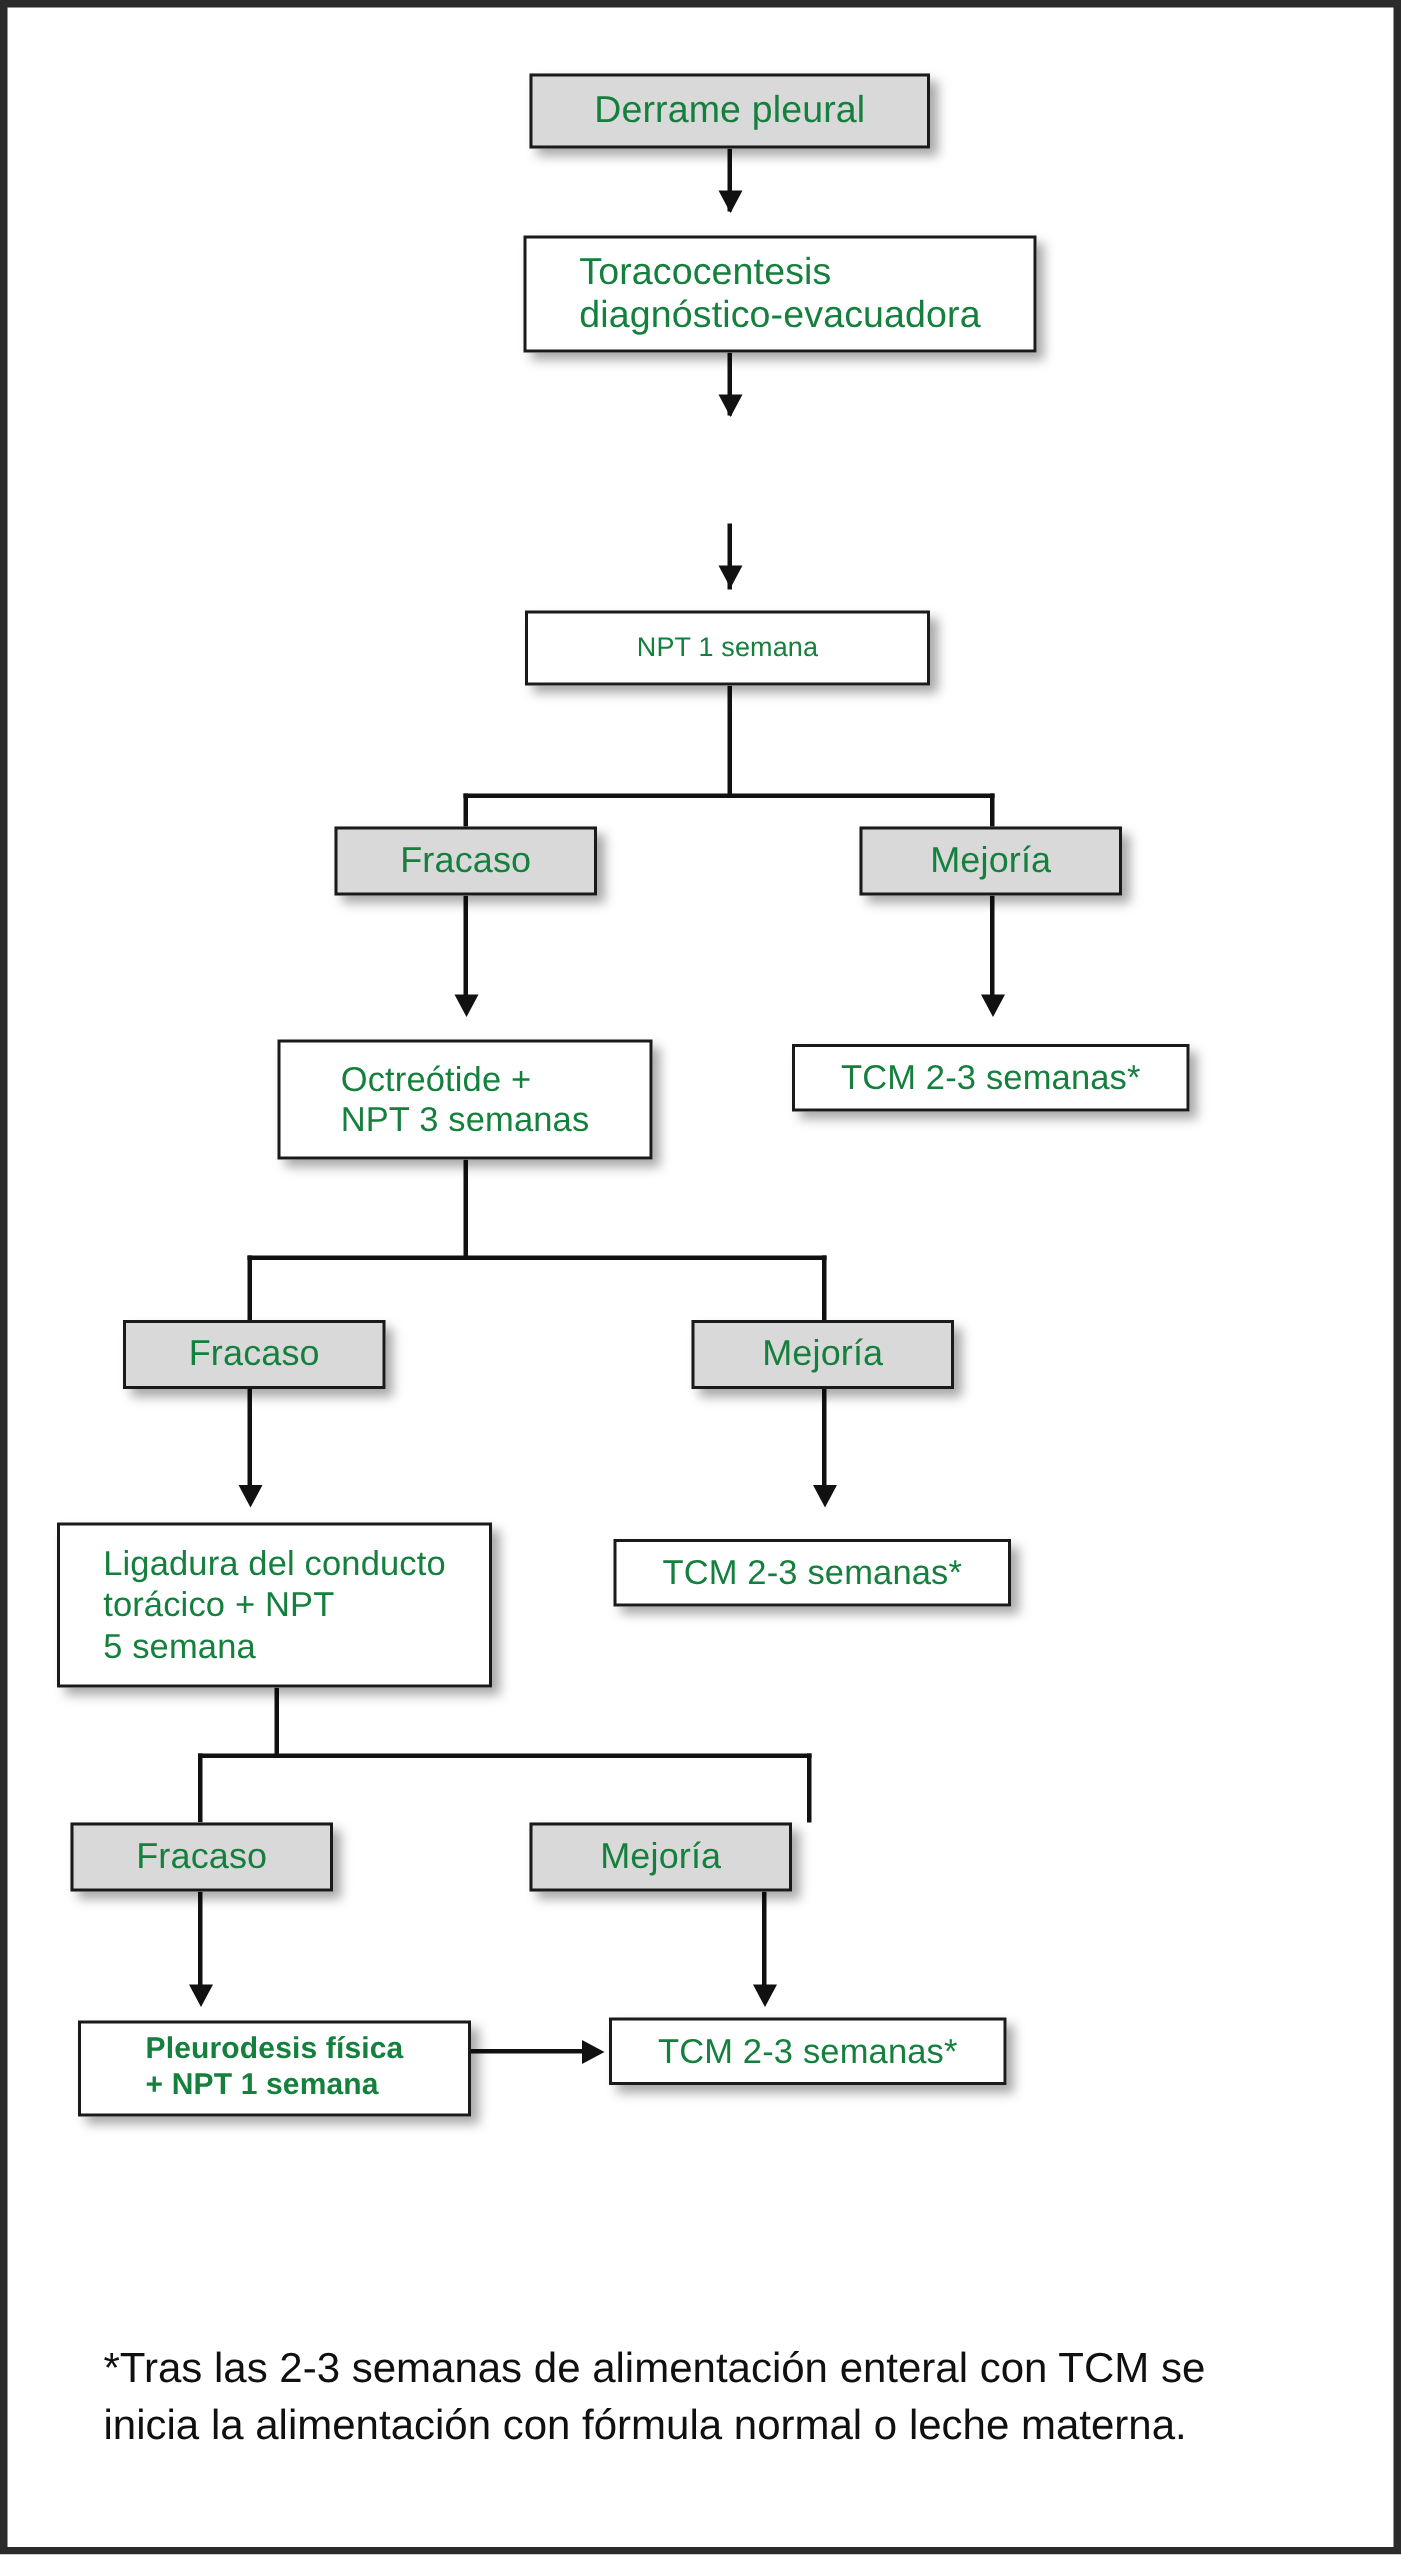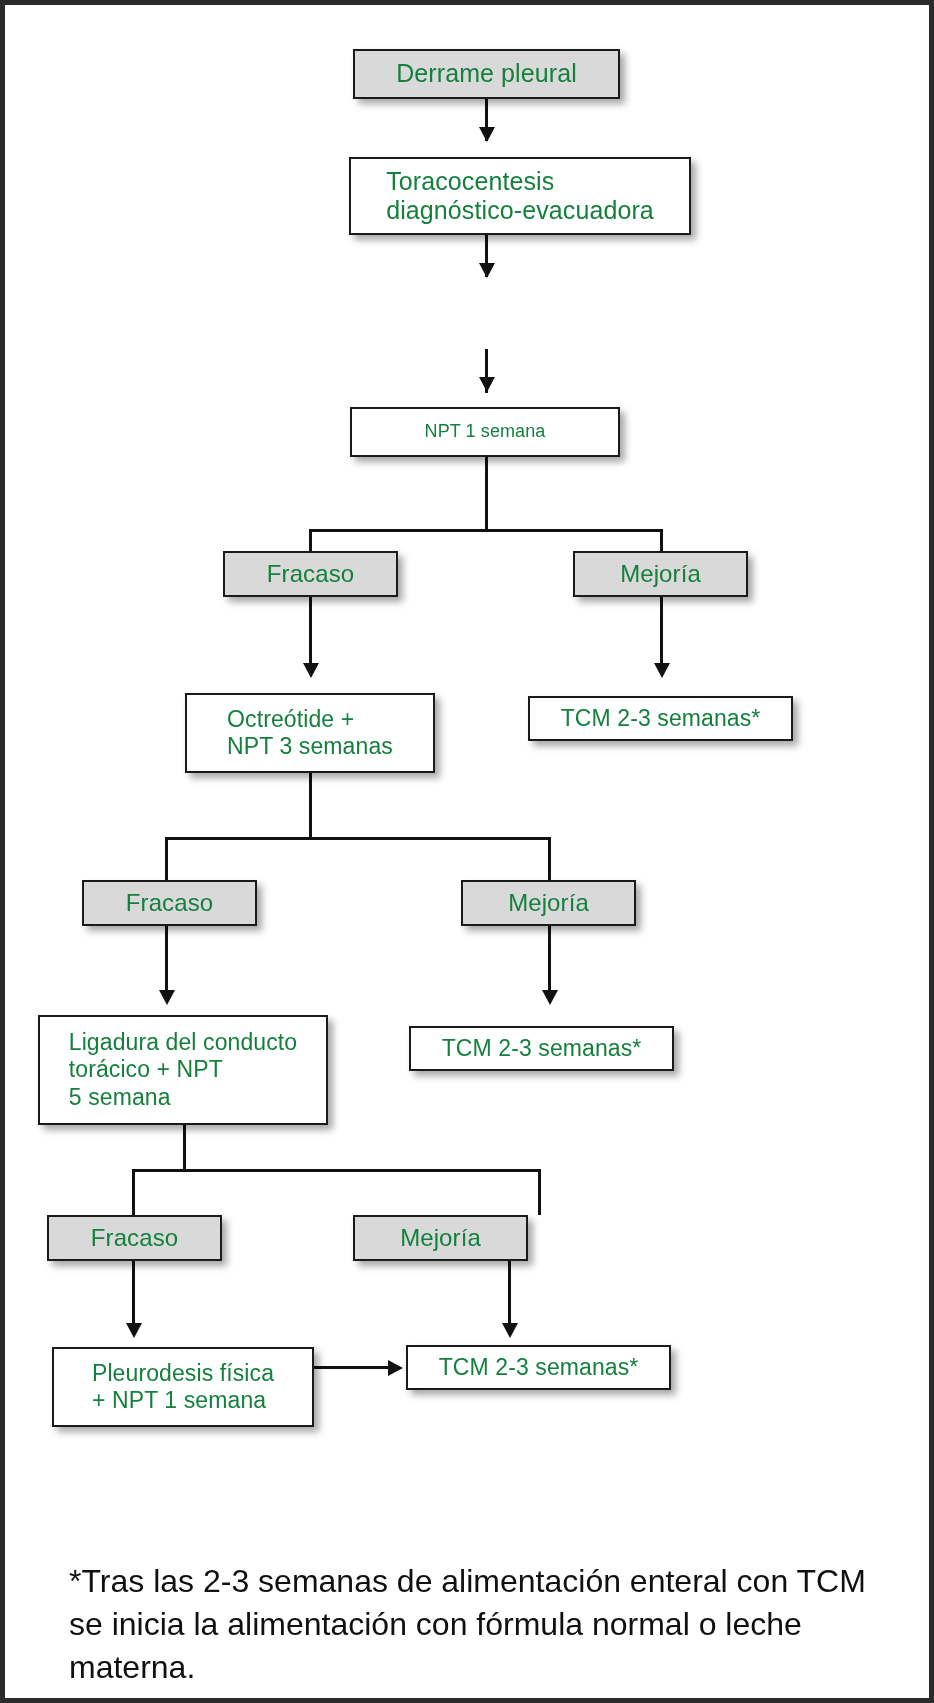--- a/index.html
+++ b/index.html
@@ -150,23 +150,23 @@
 
     <div class="node gray" style="left:42px; top:1210px; width:175px; height:46px; font-size:24px;">Fracaso</div>
     <div class="node gray" style="left:348px; top:1210px; width:175px; height:46px; font-size:24px;">Mejoría</div>
 
     <div class="vline" style="left:127px; top:1256px; height:70px;"></div>
     <div class="arrow-down" style="left:120.5px; top:1318px;"></div>
 
     <div class="vline" style="left:503px; top:1256px; height:70px;"></div>
     <div class="arrow-down" style="left:496.5px; top:1318px;"></div>
 
-    <div class="node white" style="left:47px; top:1342px; width:262px; height:80px; font-size:23px;">Pleurodesis física
+    <div class="node white" style="left:47px; top:1342px; width:262px; height:64px; font-size:20px;font-weight:bold;">Pleurodesis física
 + NPT 1 semana</div>
     <div class="node white" style="left:401px; top:1340px; width:265px; height:45px; font-size:23px;">TCM 2-3 semanas*</div>
 
     <div class="hline" style="left:309px; top:1361px; width:75px;"></div>
     <div class="arrow-right" style="left:383px; top:1354.5px;"></div>
 
-    <div class="footnote" style="left:64px; top:1555px; width:805px; font-size:32px;">*Tras las 2-3 semanas de alimentación enteral con TCM se inicia la alimentación con fórmula normal o leche materna.</div>
+    <div class="footnote" style="left:64px; top:1555px; width:805px; font-size:28px;">*Tras las 2-3 semanas de alimentación enteral con TCM se inicia la alimentación con fórmula normal o leche materna.</div>
 
   </div>
 </div>
 
 </body></html>

